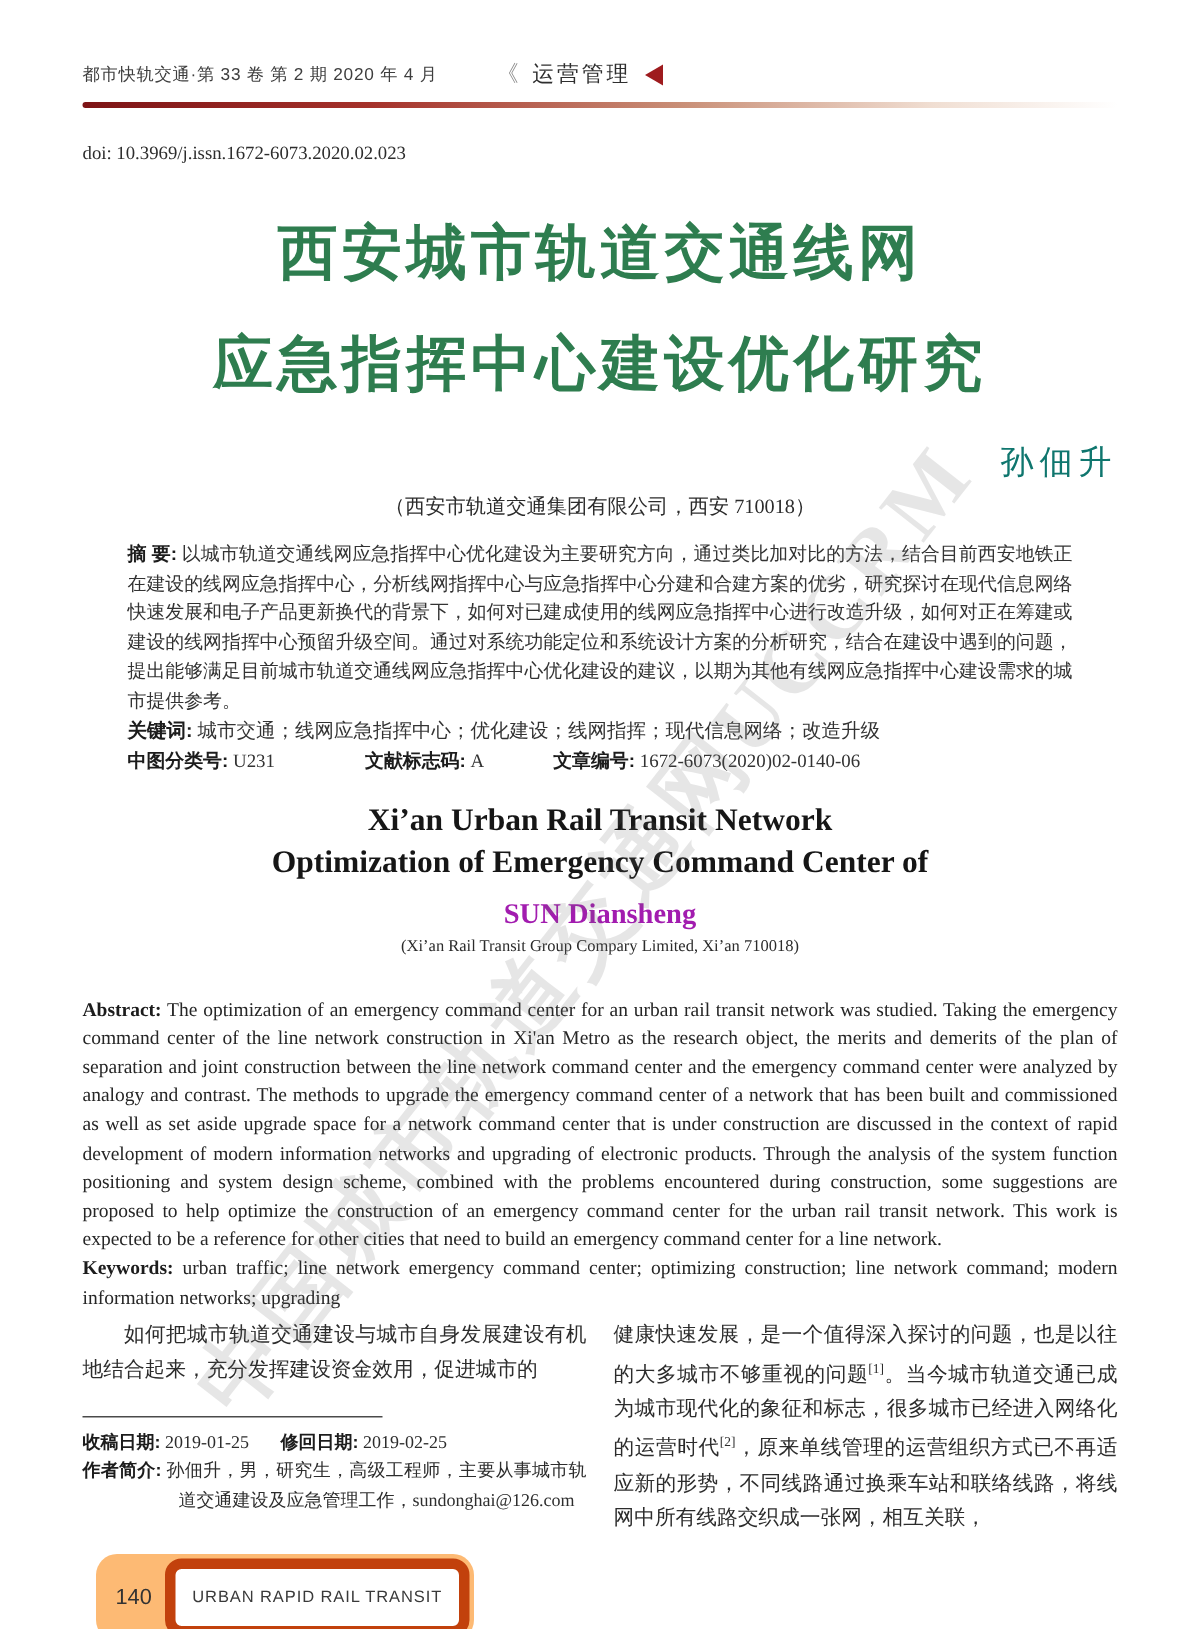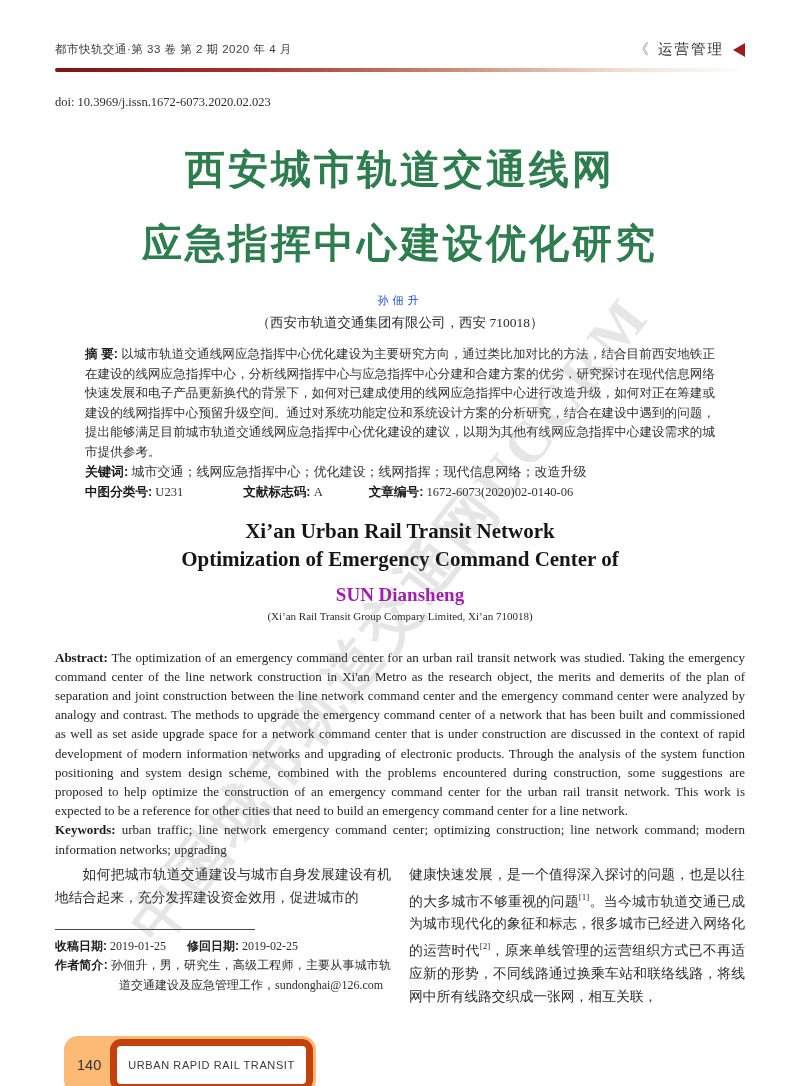--- a/index.html
+++ b/index.html
@@ -2,36 +2,36 @@
 <html><head>
 <meta charset="utf-8">
 <style>
   * { margin:0; padding:0; box-sizing:border-box; }
   body {
     width:800px; height:1086px; background:#ffffff; position:relative; overflow:hidden;
     font-family:"Liberation Serif","DejaVu Serif",serif; color:#2b2b2b;
   }
   .page { position:relative; width:800px; height:1086px; padding:40px 55px 0; z-index:1; }
 
-  .header-row { display:flex; justify-content:space-between; align-items:center; }
+  .header-row { display:flex; justify-content:flex-start; align-items:center;gap:39px; }
   .header-left { font-family:"Liberation Sans","DejaVu Sans",sans-serif; font-size:11.5px; color:#3e3e3e; letter-spacing:0.5px; }
   .header-right { display:flex; align-items:center; gap:9px; }
   .guillemet { color:#8d8d8d; font-size:15px; }
   .section-label { font-family:"Liberation Sans","DejaVu Sans",sans-serif; font-size:14.5px; color:#2e2e2e; letter-spacing:2px; }
   .tri-left { width:0; height:0; border-top:7px solid transparent; border-bottom:7px solid transparent; border-right:12px solid #9e1b1e; }
 
   .header-rule { height:4px; margin-top:9px; border-radius:2px;
     background:linear-gradient(to right,#7d1416,#a5322b 28%,#c98f77 58%,#f0ded2 82%,rgba(255,255,255,0)); }
 
   .doi { margin-top:23px; font-size:12.5px; color:#2d2d2d; }
 
   .title-cn { margin-top:22px; text-align:center; font-family:"Liberation Sans","DejaVu Sans",sans-serif;
     font-weight:700; font-size:40px; line-height:74px; color:#2e7d4f; letter-spacing:3px; }
 
-  .author-cn { margin-top:13px; text-align:center; font-size:11px; color:#1d4ed8; letter-spacing:4px; }
+  .author-cn { margin-top:13px; text-align:right; font-size:22px; color:#0f766e; letter-spacing:4px; }
   .affil-cn { margin-top:6px; text-align:center; font-size:13.5px; color:#2b2b2b; }
 
   .abs-block { margin:13px 30px 0; font-size:12.6px; line-height:19.5px; text-align:justify; color:#333333; }
   .lbl { font-family:"Liberation Sans","DejaVu Sans",sans-serif; font-weight:700; color:#1c1c1c; }
   .kw-line { margin:0 30px; font-size:13px; line-height:19.5px; color:#333333; }
   .class-row { display:flex; margin:0 30px; font-size:12.6px; line-height:20px; color:#333333; }
   .class-item-1 { margin-right:60px; }
   .class-item-2 { margin-right:46px; }
 
   .title-en { margin-top:15px; text-align:center; font-weight:700; font-size:21px; line-height:28px; color:#161616; }

